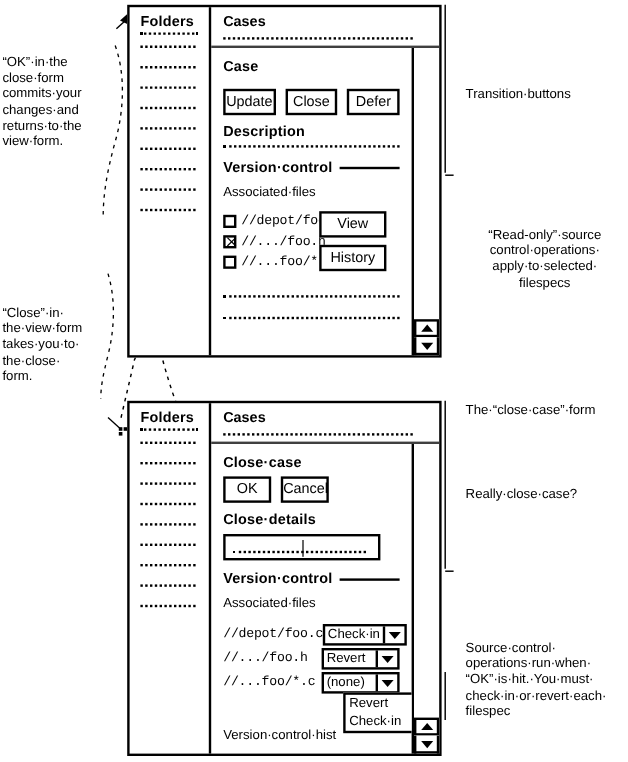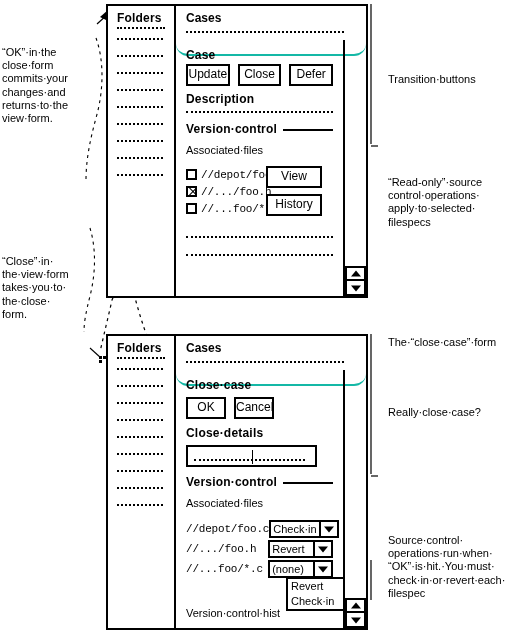--- a/index.html
+++ b/index.html
@@ -67,24 +67,23 @@
     width: 46px;
   }
 
   
   .cases-col {
     position: absolute;
     left: 68px; top: 0; right: 0; bottom: 0;
   }
   .cases-head {
     position: relative;
-    height: 50px;
-    border-bottom: 2px solid #14b8a6;
-    box-sizing: border-box;
-    border-radius: 12px;
+    height: 34px;
+    border-bottom: 2px solid #404040;
+    box-sizing: border-box;
   }
   .cases-head .ttl {
     font-size: 12px;
     font-weight: bold;
     padding: 5px 0 0 10px;
   }
   .cases-head .hdots {
     margin: 6px 22px 0 10px;
     border-top: 2px dotted #000;
   }
@@ -327,21 +326,21 @@
 
   <div class="anno" style="left:2px; top:255px; width:84px;">“Close”·in·
 the·view·form
 takes·you·to·
 the·close·
 form.</div>
 
 
   <div class="anno" style="left:388px; top:73px; width:132px;">Transition·buttons</div>
 
-  <div class="anno" style="left:388px; top:176px; width:132px;">“Read-only”·source
+  <div class="anno" style="left:388px; top:190px; width:132px;text-align:center;">“Read-only”·source
 control·operations·
 apply·to·selected·
 filespecs</div>
 
   <div class="anno" style="left:388px; top:336px; width:132px;">The·“close·case”·form</div>
 
   <div class="anno" style="left:388px; top:406px; width:132px;">Really·close·case?</div>
 
   <div class="anno" style="left:388px; top:534px; width:136px;">Source·control·
 operations·run·when·
@@ -390,21 +389,21 @@
         <div class="cases-head">
           <div class="ttl">Cases</div>
           <div class="hdots"></div>
         </div>
 
         <div class="detail">
           <div class="detail-body">
 
             <div class="sec-title" style="margin-top:8px;">Case</div>
 
-            <div class="btnrow" style="margin-top:2px;">
+            <div class="btnrow" style="margin-top:12px;">
               <div class="btn btn-w">Update</div>
               <div class="btn btn-w">Close</div>
               <div class="btn btn-w">Defer</div>
             </div>
 
             <div class="sec-title" style="margin-top:6px;">Description</div>
             <div class="fulldots" style="margin-top:5px;"></div>
 
             <div class="sec-rule" style="margin-top:9px;">
               <span class="sec-title">Version·control</span>

